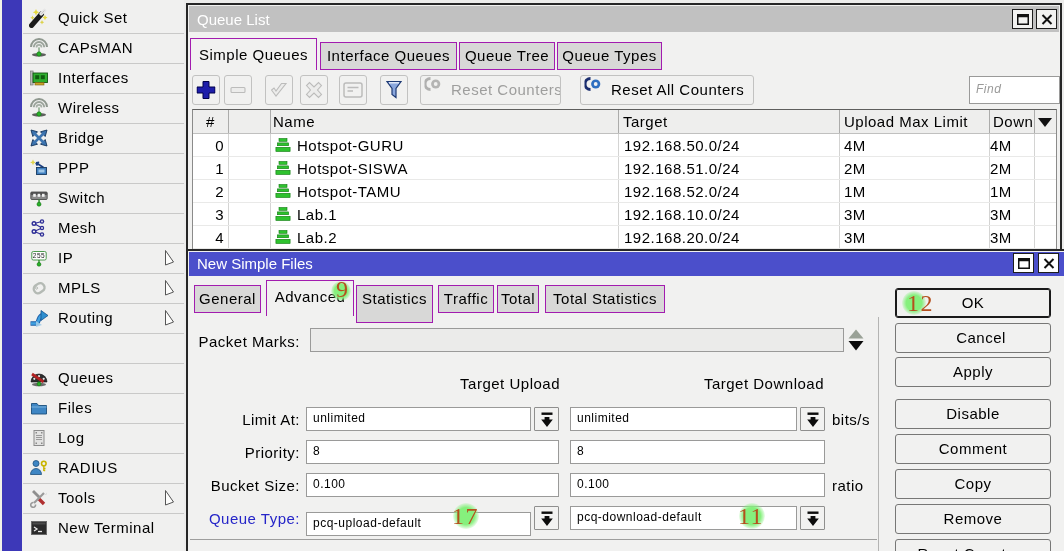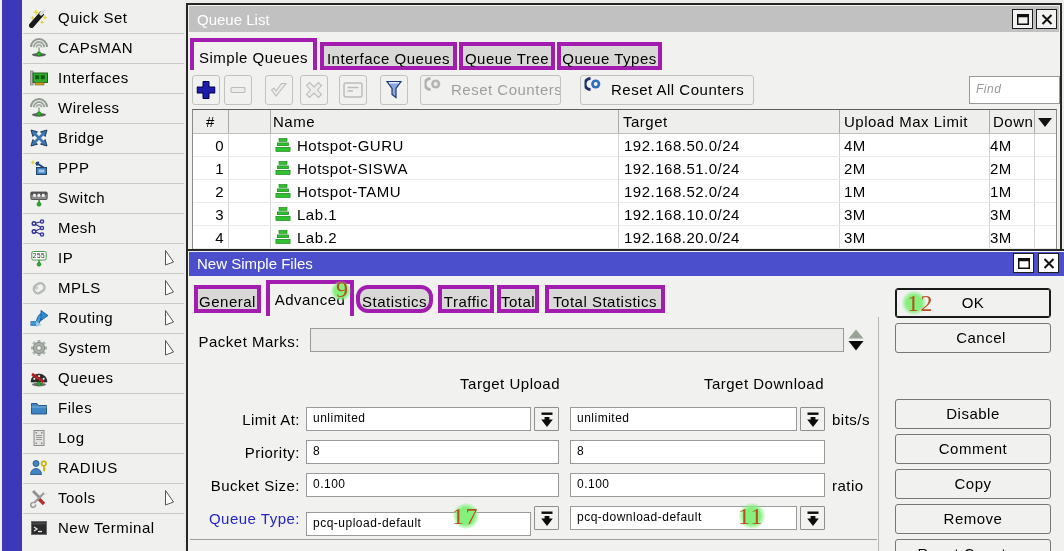--- a/index.html
+++ b/index.html
@@ -10,21 +10,21 @@
 #sideedge { position:absolute; left:0; top:0; width:2px; height:551px; background:#f2f2e8; }
 .mitem { position:absolute; left:23px; width:161px; height:30px; }
 .msep { position:absolute; left:23px; width:161px; height:1px; background:#c9c9c8; }
 .mitem .txt { position:absolute; left:35px; top:6px; font-size:15px; white-space:nowrap; }
 .mitem svg.mi { position:absolute; left:6px; top:5px; }
 .subarr { position:absolute; left:141px; top:7px; }
 .win { position:absolute; border:2px solid #262626; }
 .titlebar { position:absolute; left:1px; top:1px; right:1px; color:#fff; font-size:15px; letter-spacing:0; }
 .wbtn { position:absolute; width:21px; height:20px; border:1px solid #1d1d1d; background:#f2f2f1; }
 .wbtn svg { position:absolute; left:4px; top:4px; }
-.tab { position:absolute; border:4px solid #a21caf; background:#d8d8d7; text-align:center; font-size:15px; }
+.tab { position:absolute; border:1px solid #a21caf; background:#d8d8d7; text-align:center; font-size:15px; }
 .tab.act { background:#f1f1f0; border-bottom:none; z-index:3; }
 .tbtn { position:absolute; height:30px; border:1px solid #c2c2c1; background:#f1f1f0; border-radius:3px; white-space:nowrap; overflow:hidden; }
 .tbtn svg { position:absolute; left:50%; top:50%; transform:translate(-50%,-50%); }
 .inp { position:absolute; background:#fff; border:1px solid #9a9a99; height:24px; }
 .inp .v { position:absolute; left:6px; top:3px; font-size:12px; white-space:nowrap; }
 .cbtn { position:absolute; width:25px; height:24px; border:1px solid #8f8f8e; background:#f2f2f1; border-radius:1px; }
 .cbtn svg { position:absolute; left:5px; top:4px; }
 .pbtn { position:absolute; left:707px; width:156px; height:30px; border:1px solid #777776; background:#f1f1f0; border-radius:3px; text-align:center; line-height:28px; font-size:15px; }
 .rlab { position:absolute; text-align:right; font-size:15px; white-space:nowrap; }
 .ann { position:absolute; z-index:6; border-radius:50%; background:radial-gradient(circle, rgba(134,240,125,1) 0 46%, rgba(134,240,125,0) 75%); }
@@ -179,37 +179,20 @@
         <path d="M2,15.5 L7,15.5 C10,15.5 9.5,7.5 13,7.5" stroke="#3fa0e0" stroke-width="2.6" fill="none"></path>
         <path d="M12,2.5 L19,7.5 L12,12.5 Z" fill="#2e8fd0" stroke="#14508c" stroke-width="0.8"></path>
         <path d="M7,13 L13,17 L7,19 Z" fill="#9fcbe8" opacity="0.9"></path>
       </svg>
       <span class="txt">Routing</span>
       <span class="subarr"><svg width="11" height="16" viewBox="0 0 11 16">
           <path d="M1.5,0.5 L9.5,12 L1.5,15 Z" fill="#fdfdfc" stroke="#555" stroke-width="1"></path>
         </svg></span>
     </div>
     <div class="msep" style="top:333px;"></div>
-    <div class="mitem" style="top:333px;">
-      <svg class="mi" width="20" height="20" viewBox="0 0 20 20">
-        <g stroke="#aab1ab" stroke-width="3">
-          <line x1="10" y1="2" x2="10" y2="18"></line>
-          <line x1="2" y1="10" x2="18" y2="10"></line>
-          <line x1="4.3" y1="4.3" x2="15.7" y2="15.7"></line>
-          <line x1="15.7" y1="4.3" x2="4.3" y2="15.7"></line>
-        </g>
-        <circle cx="10" cy="10" r="5.6" fill="#aab1ab"></circle>
-        <circle cx="10" cy="10" r="5.6" fill="none" stroke="#848d85" stroke-width="1"></circle>
-        <circle cx="10" cy="10" r="2.4" fill="#f0f0ef" stroke="#777" stroke-width="0.8"></circle>
-      </svg>
-      <span class="txt">System</span>
-      <span class="subarr"><svg width="11" height="16" viewBox="0 0 11 16">
-          <path d="M1.5,0.5 L9.5,12 L1.5,15 Z" fill="#fdfdfc" stroke="#555" stroke-width="1"></path>
-        </svg></span>
-    </div>
     <div class="msep" style="top:363px;"></div>
     <div class="mitem" style="top:363px;">
       <svg class="mi" width="20" height="20" viewBox="0 0 20 20">
         <ellipse cx="10" cy="16.5" rx="7" ry="1.7" fill="#4a4a4a" opacity="0.8"></ellipse>
         <path d="M2,14 A8,8 0 0 1 18,14 Z" fill="#2e2e2e" stroke="#111" stroke-width="0.6"></path>
         <circle cx="5.3" cy="10.8" r="1.1" fill="#e8e8e8"></circle>
         <circle cx="10" cy="8.2" r="1.1" fill="#e8e8e8"></circle>
         <circle cx="14.7" cy="10.8" r="1.1" fill="#e8e8e8"></circle>
         <path d="M3,6 L14.5,13.8" stroke="#b22222" stroke-width="2.8"></path>
         <rect x="9.3" y="13.5" width="1.4" height="2" fill="#2e8f2e"></rect>
@@ -454,21 +437,21 @@
         <rect x="0.75" y="0.75" width="10.5" height="2.5" fill="#111"></rect>
       </svg>
     </div>
     <div class="wbtn" style="left:850px; top:2px; background:#fff;">
       <svg width="12" height="11" viewBox="0 0 12 11">
         <path d="M1.5,1 L10.5,10 M10.5,1 L1.5,10" stroke="#111" stroke-width="2"></path>
       </svg>
     </div>
     <div class="tab" style="left:6px; top:34px; width:67px; height:28px; line-height:26px;">General</div>
     <div class="tab act" style="left:78px; top:29px; width:88px; height:36px; line-height:32px;">Advanced</div>
-    <div class="tab" style="left:168px; top:34px; width:77px; height:28px; line-height:26px;border-radius:12px;">Statistics</div>
+    <div class="tab" style="left:168px; top:34px; width:77px; height:38px; line-height:26px;">Statistics</div>
     <div class="tab" style="left:250px; top:34px; width:56px; height:28px; line-height:26px;">Traffic</div>
     <div class="tab" style="left:309px; top:34px; width:42px; height:28px; line-height:26px;">Total</div>
     <div class="tab" style="left:357px; top:34px; width:120px; height:28px; line-height:26px;">Total Statistics</div>
     <div class="rlab" style="left:0px; top:82px; width:112px;">Packet Marks:</div>
     <div class="inp" style="left:122px; top:77px; width:534px; height:24px; background:#ebebea;"></div>
     <div style="position:absolute; left:660px; top:78px;"><svg width="16" height="22" viewBox="0 0 16 22">
         <path d="M8,0.5 L15.5,9.5 L0.5,9.5 Z" fill="#99a196"></path>
         <path d="M0.5,12 L15.5,12 L8,21.5 Z" fill="#0a0a0a"></path>
       </svg></div>
     <div style="position:absolute; left:690px; top:66px; width:1px; height:236px; background:#b4b4b3;"></div>
@@ -524,20 +507,21 @@
     </div>
     <div class="cbtn" style="left:612px; top:255px;">
       <svg width="14" height="16" viewBox="0 0 14 16">
         <rect x="1.5" y="0.5" width="11" height="2.4" fill="#0c0c0c"></rect>
         <path d="M4.6,5 L9.4,5 L9.4,7.6 L12.8,7.6 L7,15 L1.2,7.6 L4.6,7.6 Z" fill="#0c0c0c"></path>
       </svg>
     </div>
     <div style="position:absolute; left:2px; top:288px; width:687px; height:1px; background:#9e9e9d;"></div>
     <div class="pbtn" style="top:37px; border:1px solid #1a1a1a; box-shadow:0 0 0 1px #1a1a1a inset;">OK</div>
     <div class="pbtn" style="top:72px;padding-left:16px; ">Cancel</div>
+    <div class="pbtn" style="top:106px; ">Apply</div>
     <div class="pbtn" style="top:148px; ">Disable</div>
     <div class="pbtn" style="top:183px; ">Comment</div>
     <div class="pbtn" style="top:218px; ">Copy</div>
     <div class="pbtn" style="top:253px; ">Remove</div>
     <div class="pbtn" style="top:288px; ">Reset Counters</div>
     <div class="ann" style="left:143px; top:30px; width:20px; height:20px;"></div>
     <div class="annum" style="left:148px; top:26px;">9</div>
     <div class="ann" style="left:265px; top:252px; width:26px; height:26px;"></div>
     <div class="annum" style="left:264px; top:253px;">17</div>
     <div class="ann" style="left:551px; top:252px; width:26px; height:26px;"></div>

